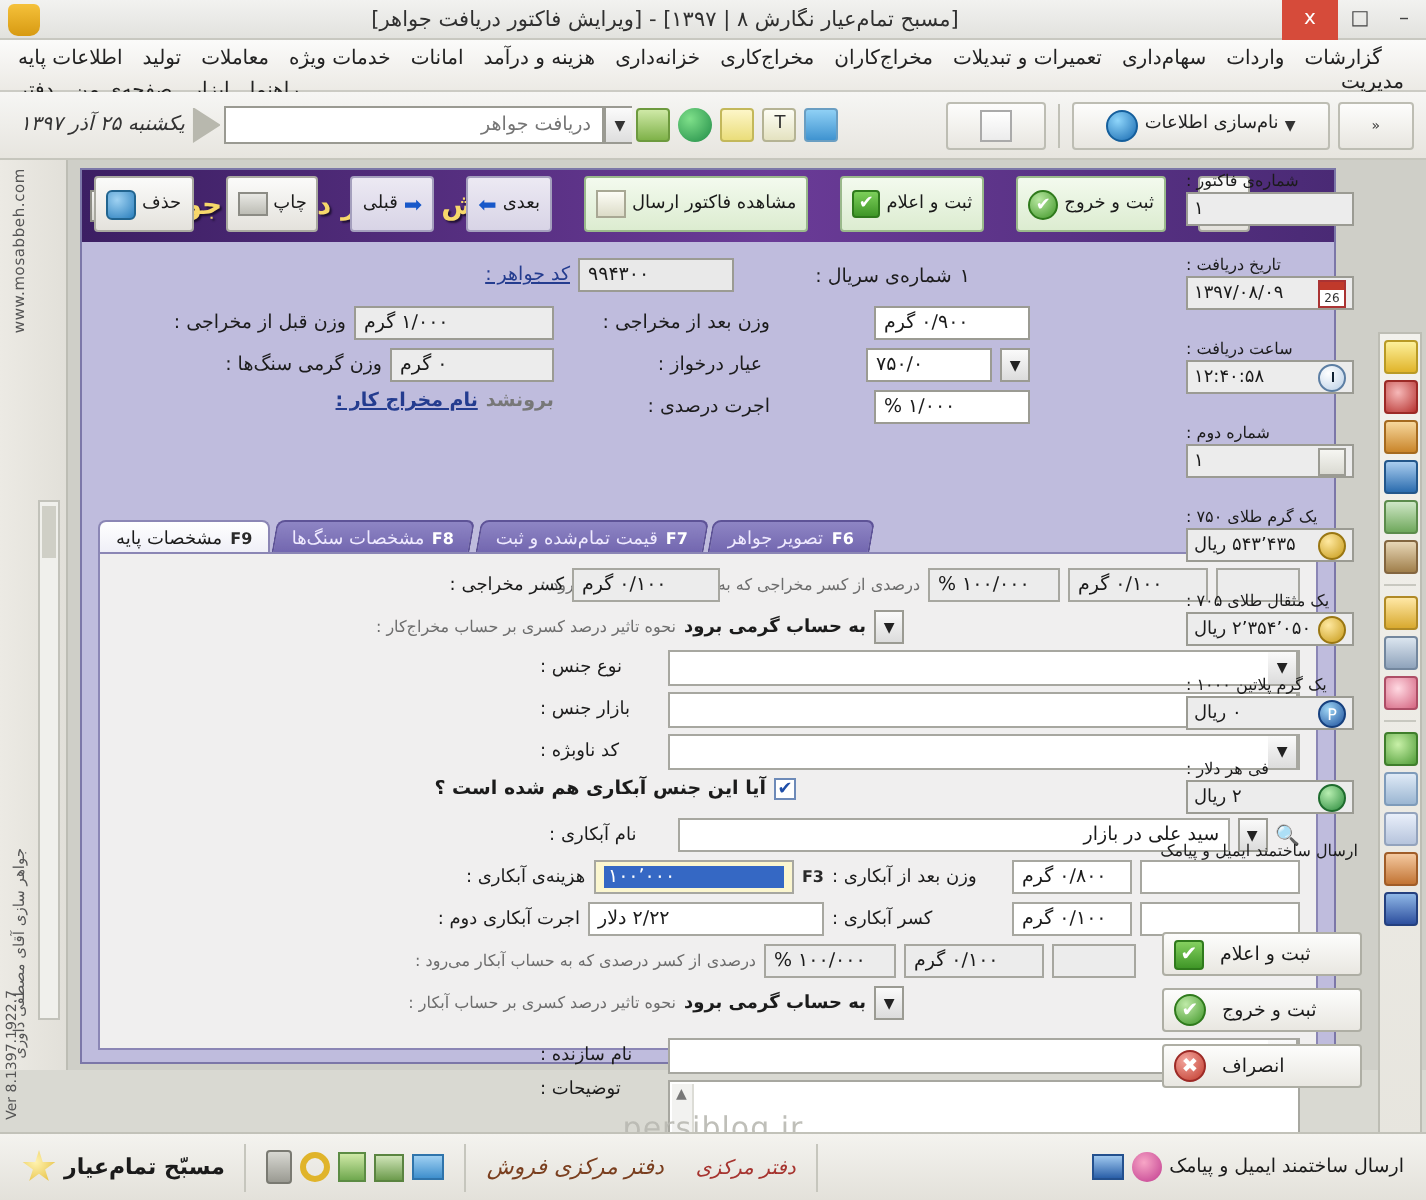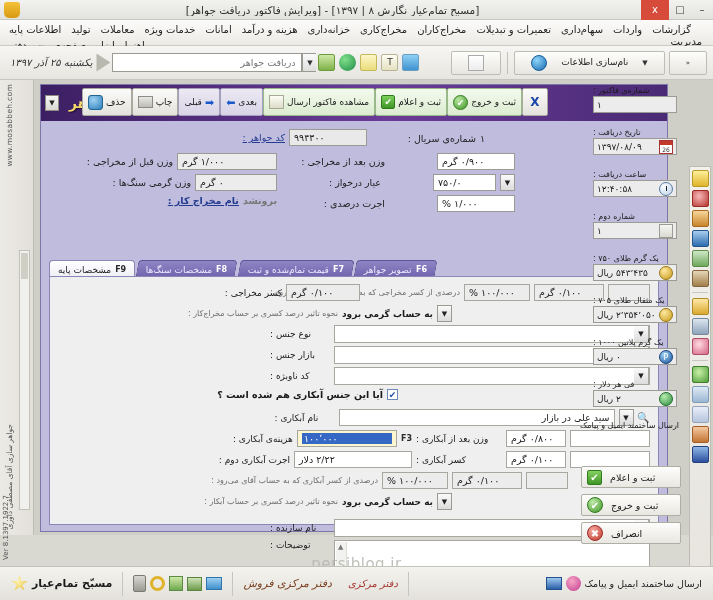--- a/index.html
+++ b/index.html
@@ -82,21 +82,21 @@
   }
   .ic-pic  { background: linear-gradient(#8fd0f5,#3f93d0); border: 1px solid #6a9ec2; }
   .ic-txt  { background: linear-gradient(#fdfdf4,#e4e2c0); border: 1px solid #b5b394; color:#333;
              font-size:9px; text-align:center; line-height:15px;}
   .ic-sml  { background: linear-gradient(#fdf6c8,#eadd7a); border: 1px solid #c3b85a; }
   .ic-glob { background: radial-gradient(circle at 35% 32%, #7fe08a, #1f8b46); border-radius:50%; }
   .ic-grn  { background: linear-gradient(#cfe9a7,#7fb249); border: 1px solid #6d9a3e; }
   .tb-sep { width: 1px; height: 22px; background: #c0c0b6; margin: 0 4px; }
   .tb-btn {
     height: 24px; border: 1px solid #bdbdb3; background: linear-gradient(#fdfdfc,#e8e6e0);
-    display: flex; flex-direction: row-reverse; align-items: center; padding: 0 16px; gap: 14px;
+    display: flex; flex-direction: row-reverse; align-items: center; padding: 0 16px; gap: 3px;
     font-size: 9px; color: #222; border-radius: 2px; margin: 0 2px;
   }
   .globe-blue { width: 16px; height: 16px; border-radius: 50%;
     background: radial-gradient(circle at 35% 30%, #8fd6fb, #1769b0); border:1px solid #155f9c;}
   .pencil-ic { width:16px;height:16px;background:linear-gradient(#fff,#ececec);border:1px solid #aaa;}
   .tiny-chev { font-size:7px; color:#333; }
 
   
   .workspace {
     position: absolute; top: 80px; left: 0; width: 713px; height: 455px;
@@ -136,21 +136,21 @@
     color: #f7d86b; font-size: 14px; font-weight: bold; padding: 0 10px;
     text-shadow: 1px 1px 1px #1e0f33;
   }
   .hdr-chev {
     width: 14px; height: 16px; background: linear-gradient(#f6f6f4,#d9d9d2);
     border: 1px solid #8d8d85; margin-left: 4px;
     display: flex; align-items: center; justify-content: center; font-size: 7px; color: #222;
   }
   .hdr-tools {
     position: absolute; left: 6px; top: 3px;
-    display: flex; flex-direction: row-reverse; align-items: center; gap: 0; padding-left: 35px;
+    display: flex; flex-direction: row-reverse; align-items: center; gap: 16px;
   }
   .htool {
     height: 28px; min-width: 38px; padding: 0 5px;
     background: linear-gradient(#fbfbfa,#e4e2dc);
     border: 1px solid #a9a9a0; border-radius: 2px;
     display: flex; flex-direction: row-reverse; align-items: center; gap: 3px;
     font-size: 9px; color: #1a1a1a;
   }
   .htool.greenish { background: linear-gradient(#f3faee,#dcecd0); border-color:#9ab98b; }
   .htool.flat { background: linear-gradient(#ece9f3,#d8d4e6); border-color:#a49fbd; }
@@ -655,21 +655,21 @@
             <span class="lbl" style="width:78px;margin-right:8px">کسر آبکاری :</span>
             <span class="ibox white" style="width:60px">
               <span class="v" style="direction:rtl">۰/۱۰۰ گرم</span>
             </span>
             <span class="ibox white" style="width:80px">
                 <span class="v"></span>
               </span>
           </div>
 
           <div class="prow" style="top:195px; right:90px;">
-            <span class="lbl muted">درصدی از کسر آبکاری که به حساب آقای می‌رود :</span>
+            <span class="lbl muted">درصدی از کسر درصدی که به حساب آبکار می‌رود :</span>
             <span class="ibox" style="width:66px">
               <span class="v" style="direction:rtl">۱۰۰/۰۰۰ %</span>
             </span>
             <span class="ibox" style="width:70px">
               <span class="v" style="direction:rtl">۰/۱۰۰ گرم</span>
             </span>
             <span class="ibox" style="width:42px">
                 <span class="v"></span>
               </span>
           </div>

